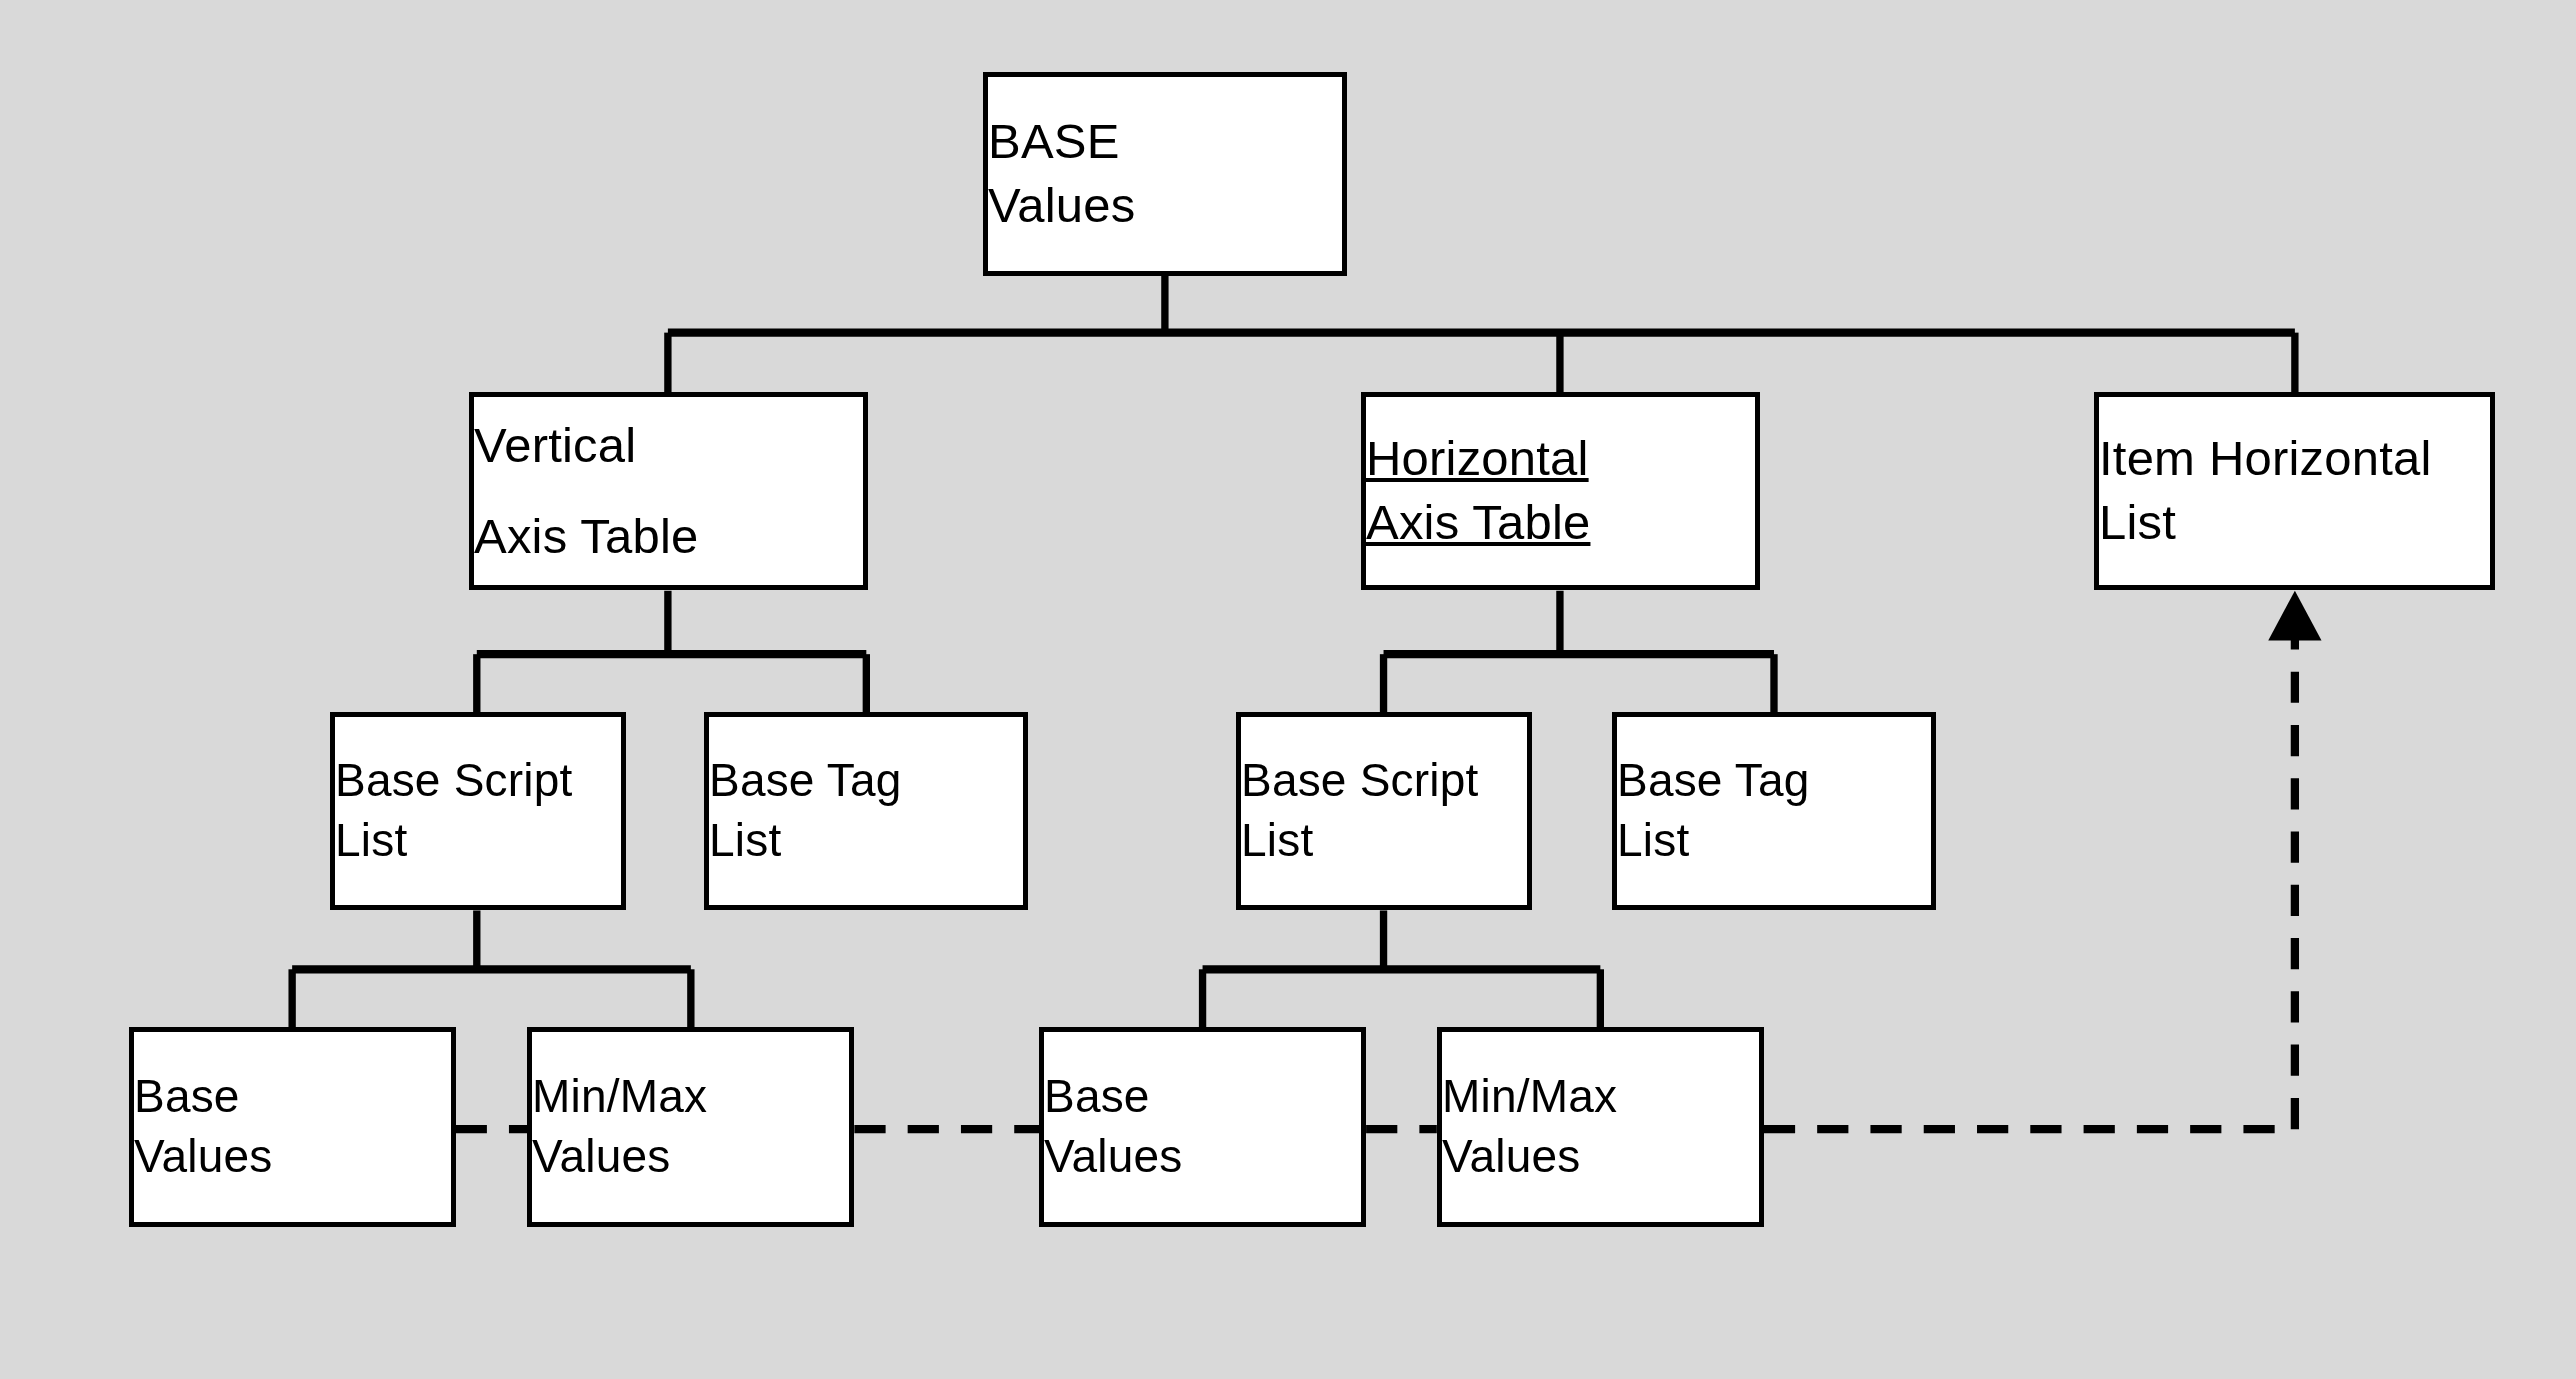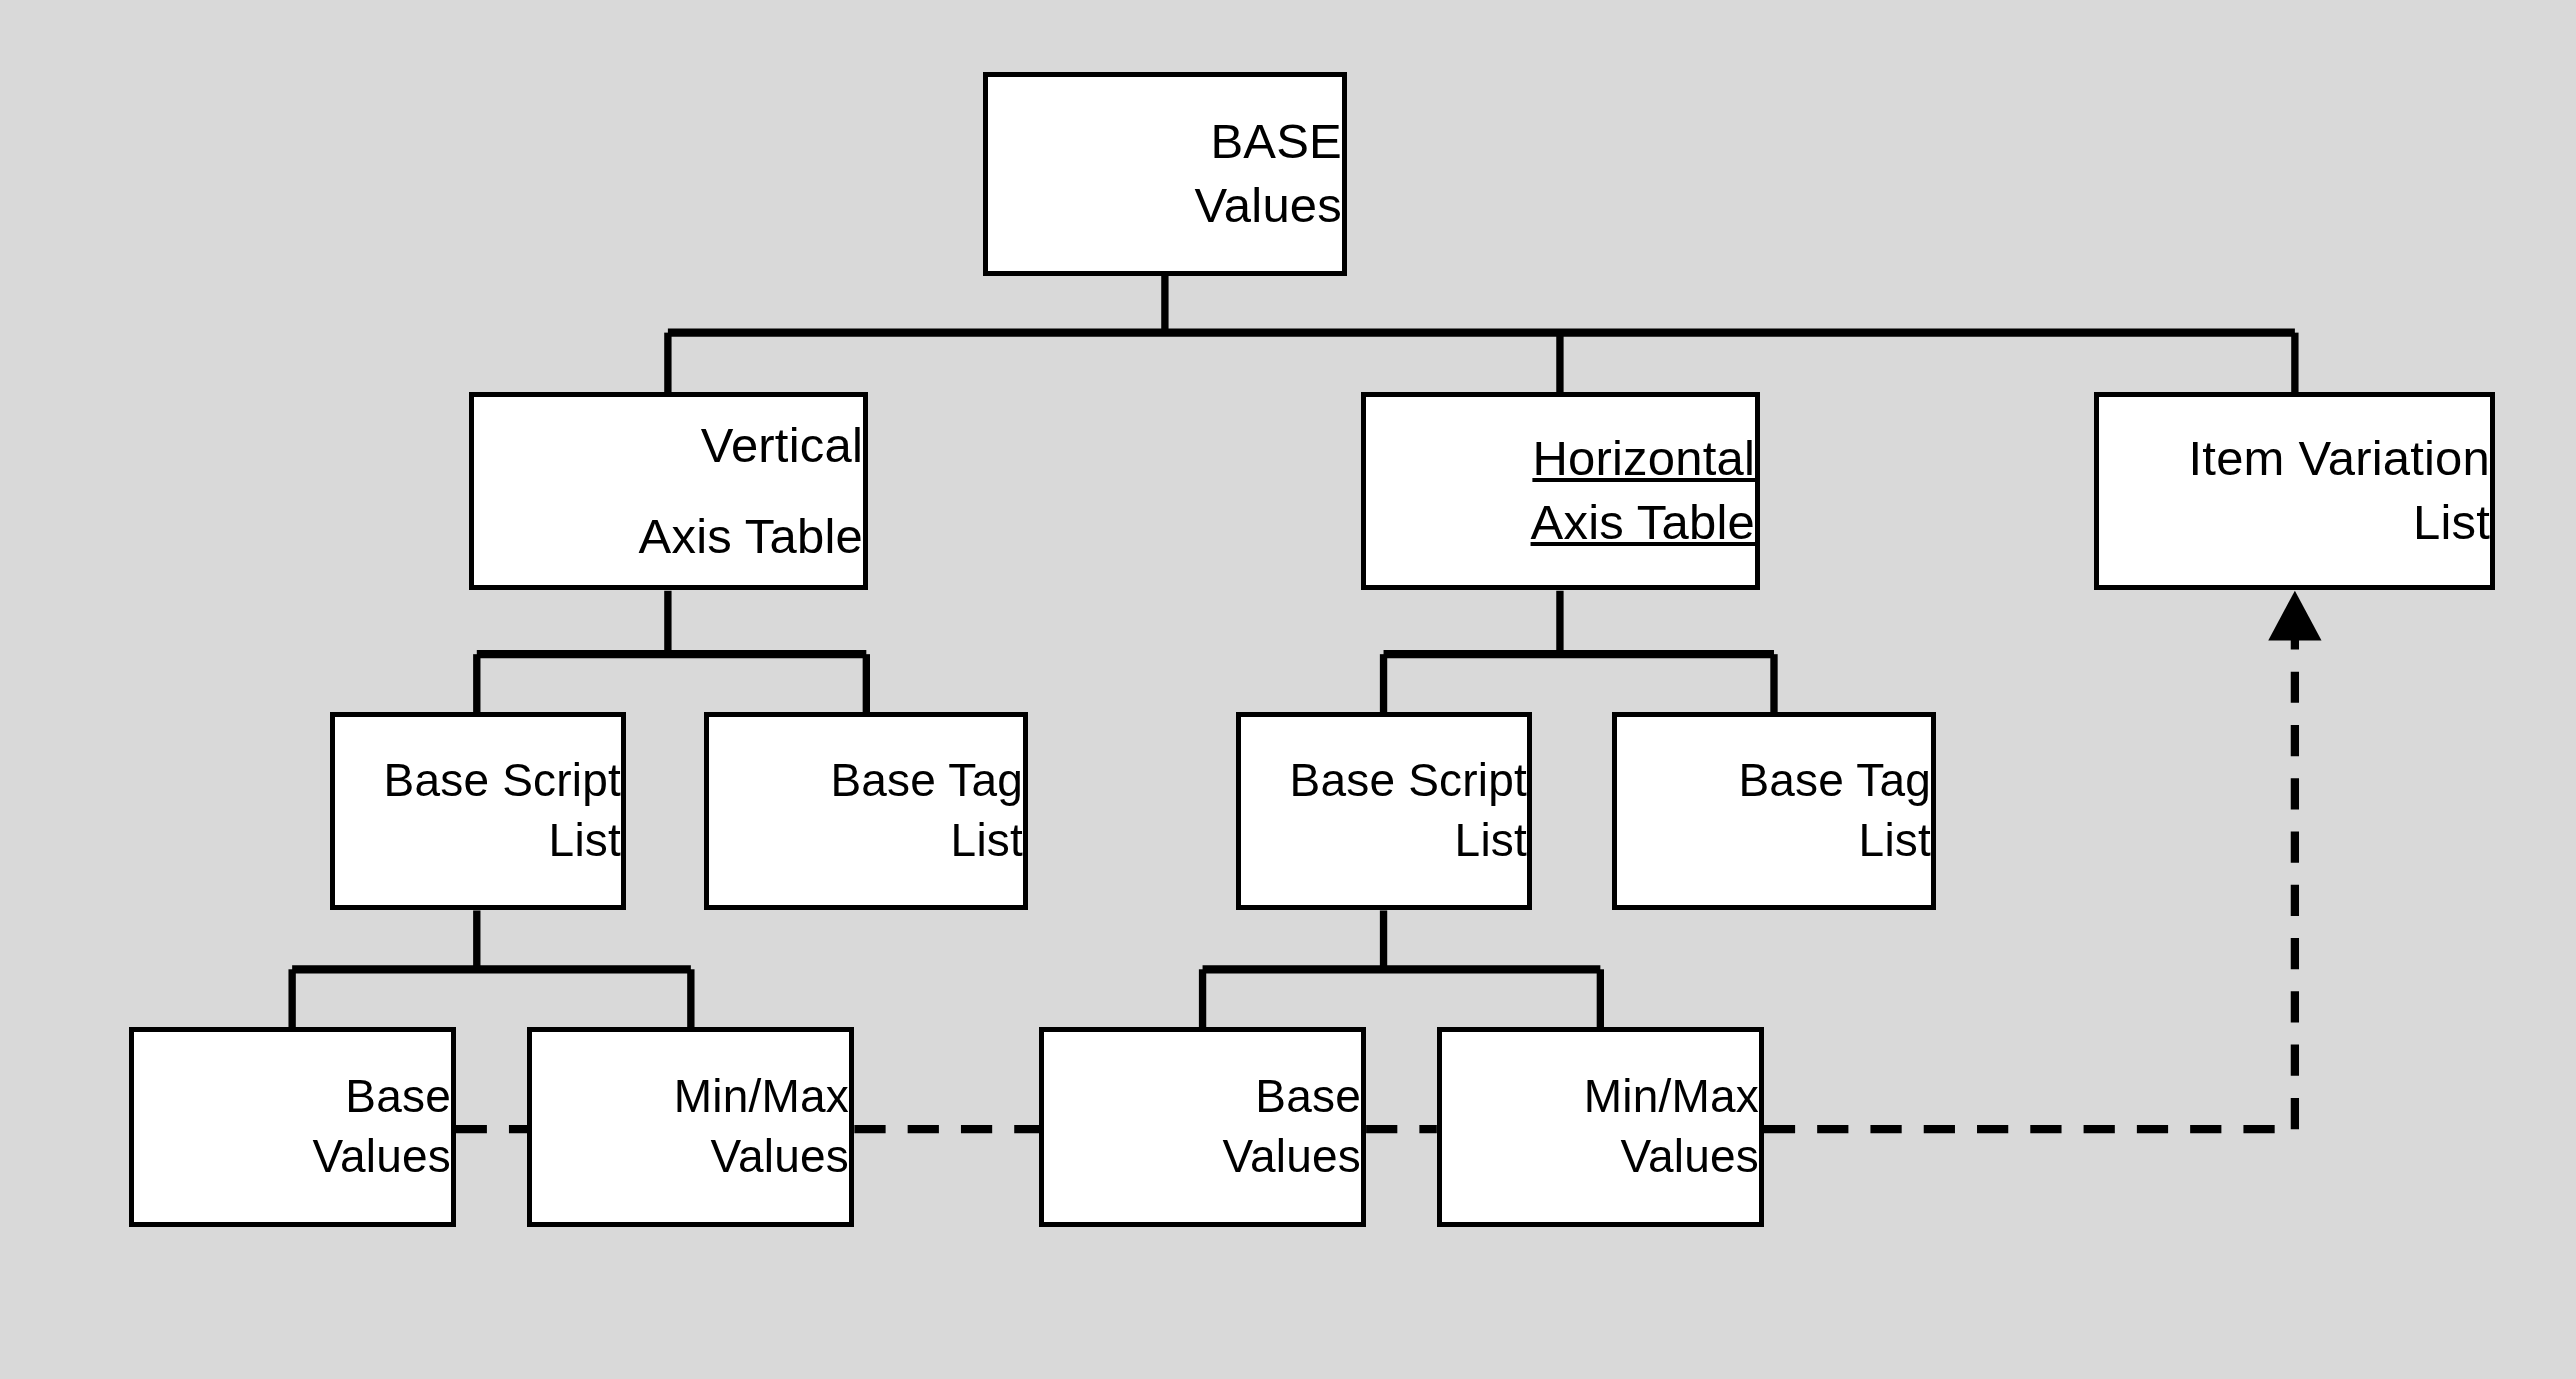--- a/index.html
+++ b/index.html
@@ -26,21 +26,21 @@
     height: 1380px;
     pointer-events: none;
   }
   .node {
     position: absolute;
     box-sizing: border-box;
     background: #ffffff;
     border: 5.5px solid #000000;
     display: flex;
     flex-direction: column;
-    align-items: flex-end;
+    align-items: flex-start;
     justify-content: center;
     text-align: center;
     color: #000000;
     line-height: 1.30;
     letter-spacing: 0.2px;
   }
   .node .line {
     display: block;
     white-space: nowrap;
   }
@@ -154,21 +154,21 @@
     <span class="line">Vertical</span>
     <span class="line">Axis Table</span>
   </div>
 
   <div class="node n-horizontal-axis">
     <span class="line">Horizontal</span>
     <span class="line">Axis Table</span>
   </div>
 
   <div class="node n-item-variation">
-    <span class="line">Item Variation</span>
+    <span class="line">Item Horizontal</span>
     <span class="line">List</span>
   </div>
 
   <div class="node n-vsl-script">
     <span class="line">Base Script</span>
     <span class="line">List</span>
   </div>
 
   <div class="node n-vsl-tag">
     <span class="line">Base Tag</span>

